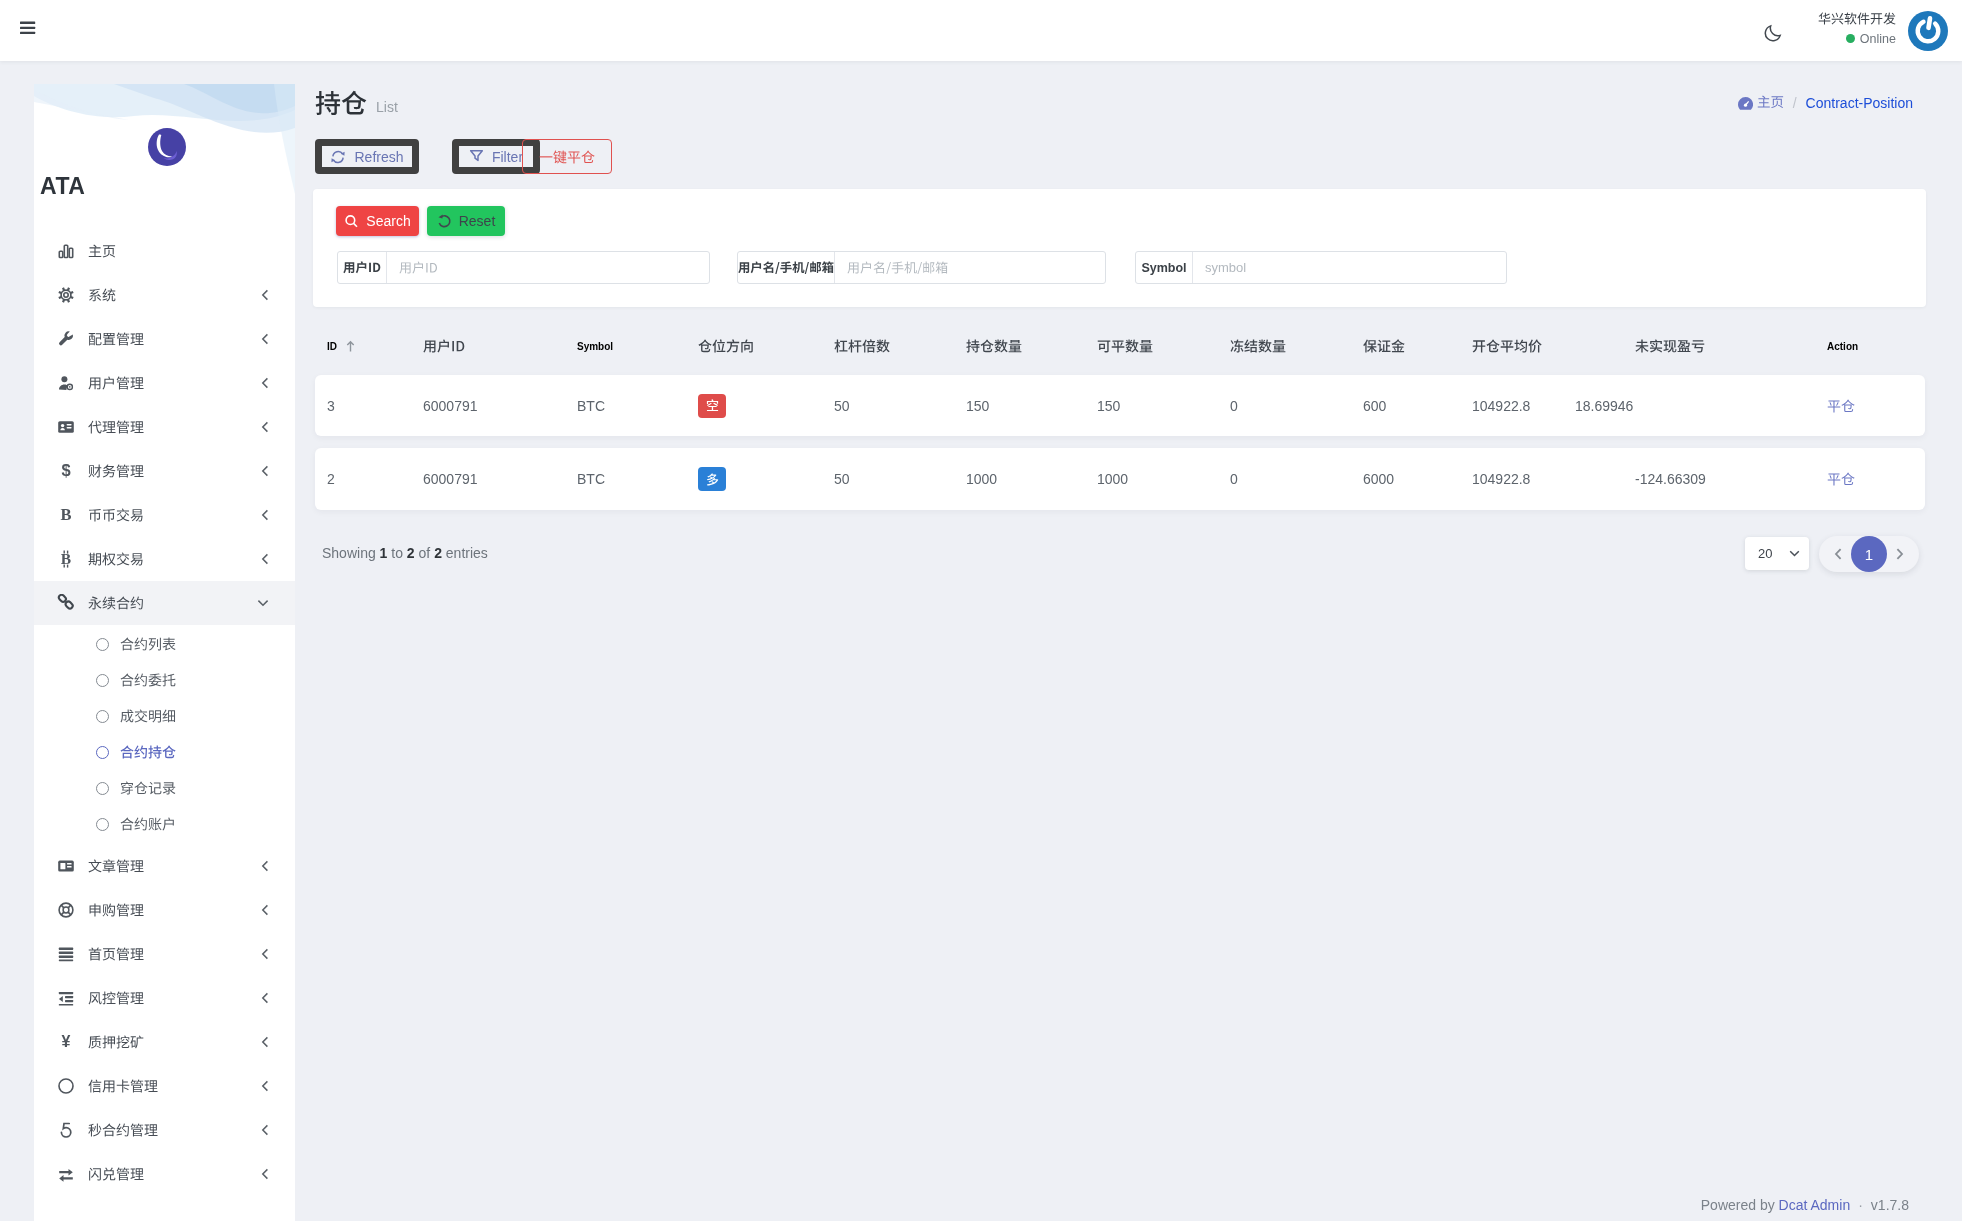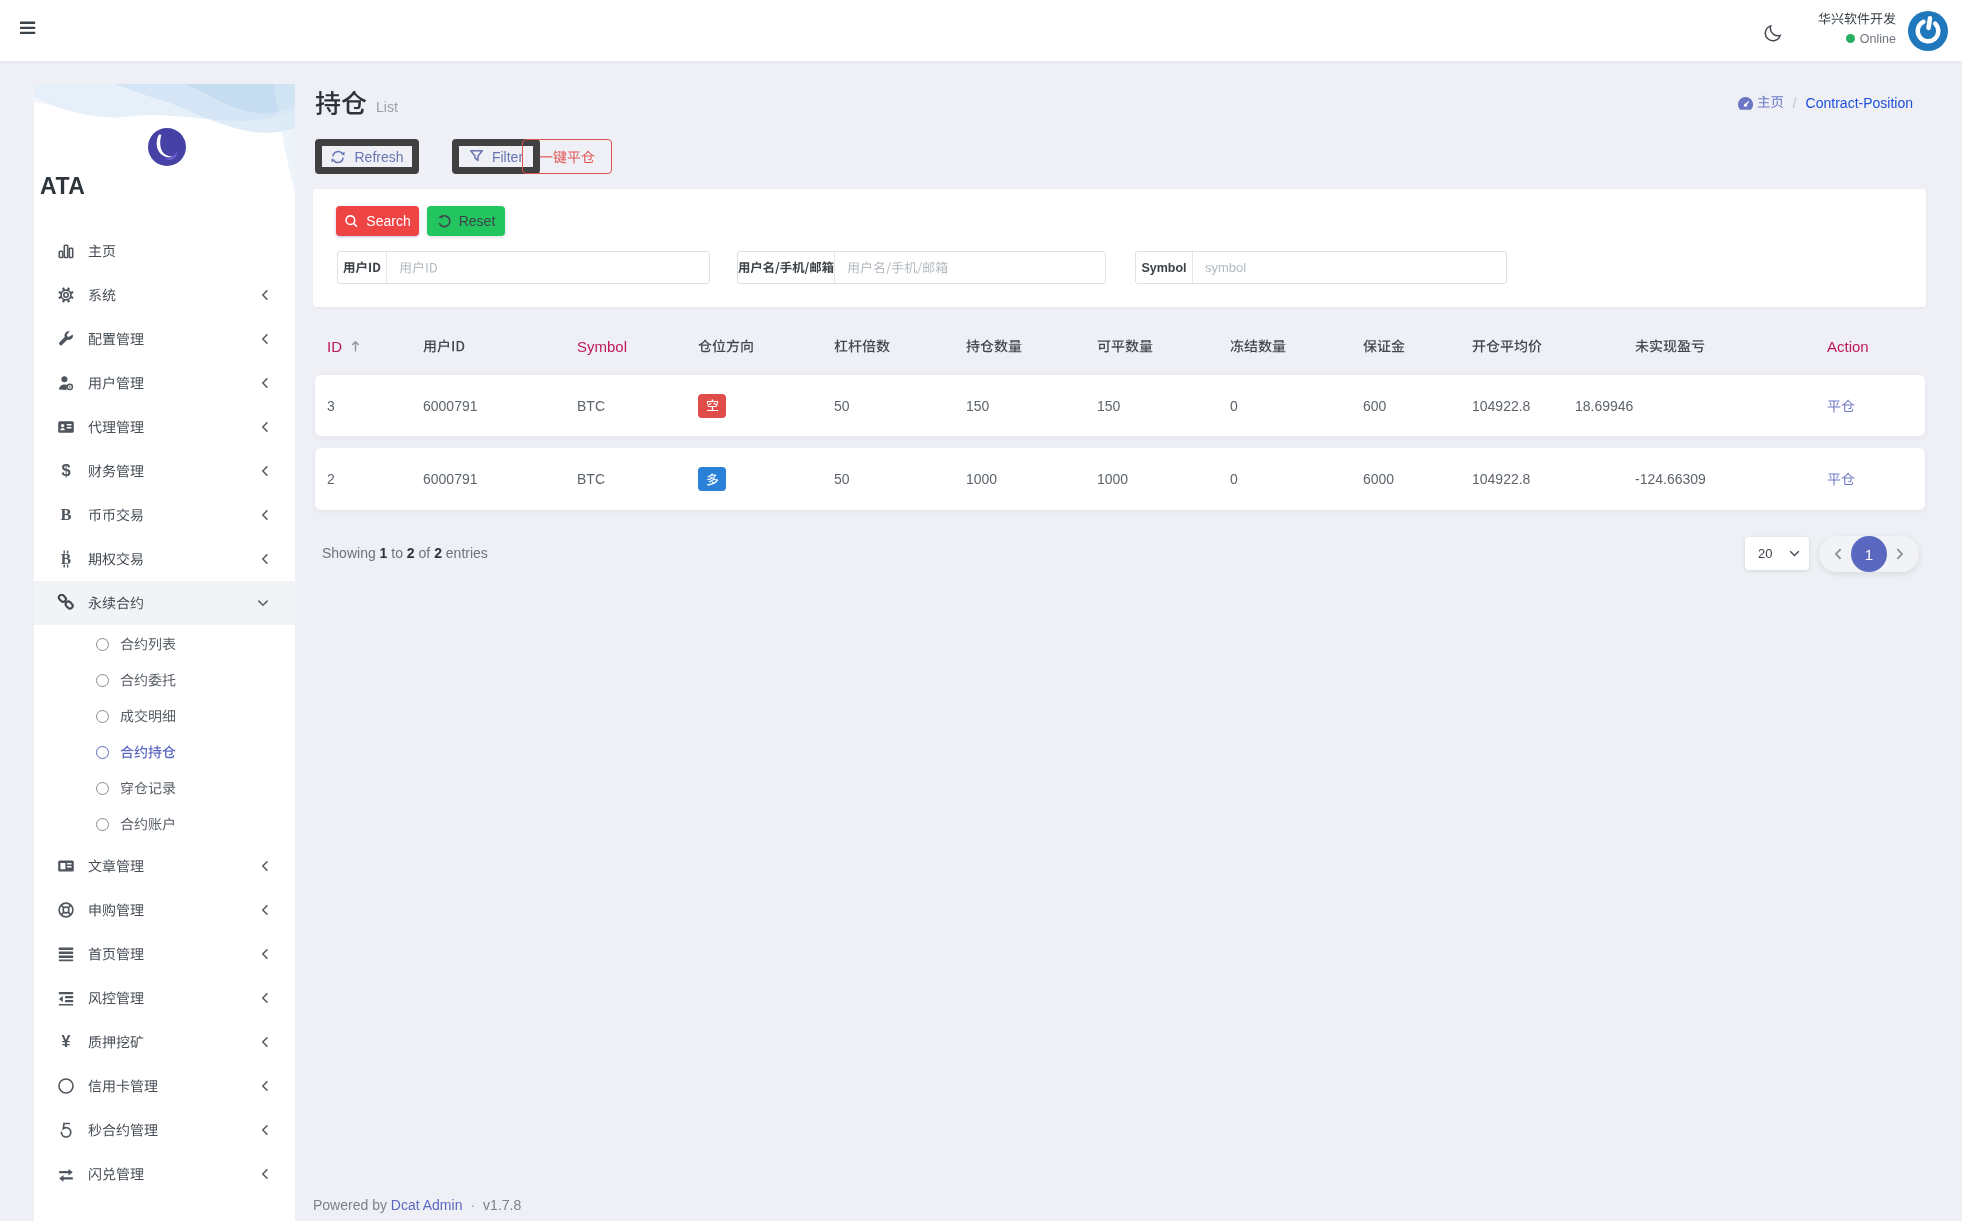--- a/index.html
+++ b/index.html
@@ -30,31 +30,31 @@
 .search{background:#ef4444;color:#fff;box-shadow:0 1px 3px rgba(70,80,160,.35)}
 .reset{background:#22c55e;color:#3e444b;box-shadow:0 1px 4px rgba(50,60,70,.18)}
 .card{position:absolute;left:313px;top:189px;width:1613px;height:118px;background:#fff;border-radius:4px;box-shadow:0 1px 3px rgba(50,60,70,.06)}
 .igroup{position:absolute;top:251px;height:33px;background:#fff;border:1px solid #dde1e6;border-radius:3px;display:flex;align-items:stretch}
 .ilabel{display:flex;align-items:center;justify-content:center;border-right:1px solid #e3e6eb;flex:0 0 auto}
 .ilabel.lat{font-size:12.5px;font-weight:700;color:#3b4147}
 .iph{display:flex;align-items:center;padding-left:12px}
 .iph.lat{font-size:13px;color:#b3b9bf}
 .thead{position:absolute;left:0;top:334px;height:24px;width:1962px}
 .hcell{position:absolute;display:flex;align-items:center;height:24px}
-.lh{font-size:15px;font-weight:400;color:#be185d}
+.lh{font-size:10px;font-weight:700;color:#000000}
 .trow{position:absolute;left:315px;width:1610px;background:#fff;border-radius:6px;box-shadow:0 2px 6px rgba(31,45,61,.05)}
 .cell{position:absolute;top:0;bottom:0;display:flex;align-items:center;font-size:14px;color:#5d646c}
 .bdg{display:flex;align-items:center;justify-content:center;width:28px;height:24px;border-radius:4px}
 .showing{position:absolute;left:322px;top:545px;font-size:14px;color:#6d747c}
 .showing b{color:#2f3439}
 .psel{position:absolute;left:1745px;top:537px;width:64px;height:33px;background:#fff;border-radius:4px;box-shadow:0 1px 4px rgba(50,60,70,.15);display:flex;align-items:center;font-size:13px;color:#3f444b;padding-left:13px}
 .pchev{position:absolute;right:9px;top:13px}
 .pager{position:absolute;left:1819px;top:536px;width:100px;height:36px;background:#f2f3f7;border-radius:18px;box-shadow:0 2px 6px rgba(50,60,70,.12)}
 .pcur{position:absolute;left:32px;top:0;width:36px;height:36px;border-radius:50%;background:#5b68c0;color:#fff;font-size:15px;display:flex;align-items:center;justify-content:center}
-.footer{position:absolute;left:313px;top:1197px;width:1596px;text-align:left;font-size:14px;color:#7b828a}
+.footer{position:absolute;left:313px;top:1197px;width:1596px;text-align:right;font-size:14px;color:#7b828a}
 </style></head>
 <body>
 <svg width="0" height="0" style="position:absolute">
     <defs>
       <path id="g1" d="M148 -775V-415C148 -274 138 -95 28 28C49 40 88 71 102 90C176 8 212 -105 229 -216H460V74H555V-216H799V-36C799 -17 792 -11 773 -11C755 -10 687 -9 623 -13C636 12 651 54 654 78C747 79 807 78 844 63C880 48 893 20 893 -35V-775ZM242 -685H460V-543H242ZM799 -685V-543H555V-685ZM242 -455H460V-306H238C241 -344 242 -380 242 -414ZM799 -455V-306H555V-455Z"></path>
       <path id="g2" d="M257 -603H758V-421H256L257 -469ZM431 -826C450 -785 472 -730 483 -691H158V-469C158 -320 147 -112 30 33C53 44 96 73 113 91C206 -25 240 -189 252 -333H758V-273H855V-691H530L584 -707C572 -746 547 -804 524 -850Z"></path>
       <path id="g3" d="M97 0H213V-737H97Z"></path>
       <path id="g4" d="M97 0H294C514 0 643 -131 643 -371C643 -612 514 -737 288 -737H97ZM213 -95V-642H280C438 -642 523 -555 523 -371C523 -188 438 -95 280 -95Z"></path>
       <path id="g5" d="M487 -847C390 -682 213 -546 27 -470C52 -447 80 -412 94 -386C137 -406 179 -429 220 -455V-90C220 31 265 61 414 61C448 61 656 61 691 61C826 61 860 18 877 -140C848 -145 805 -162 782 -178C772 -56 760 -33 687 -33C638 -33 457 -33 418 -33C334 -33 320 -42 320 -90V-400H669C664 -294 657 -249 645 -235C637 -226 627 -224 609 -224C590 -224 540 -225 488 -230C499 -207 509 -171 510 -146C566 -143 622 -143 651 -146C683 -148 708 -155 728 -177C751 -207 760 -276 768 -450L769 -479C814 -451 861 -425 911 -400C924 -428 951 -461 975 -482C812 -552 671 -638 555 -773L577 -808ZM320 -490H273C359 -550 438 -622 503 -703C580 -616 662 -548 752 -490Z"></path>
       <path id="g6" d="M366 -668V-576H917V-668ZM429 -509C458 -372 485 -191 493 -86L587 -113C576 -215 546 -392 515 -528ZM562 -832C581 -782 601 -715 609 -673L703 -700C693 -742 671 -805 652 -855ZM326 -48V43H955V-48H765C800 -178 840 -365 866 -518L767 -534C751 -386 713 -181 676 -48ZM274 -840C220 -692 130 -546 34 -451C51 -429 78 -378 87 -355C115 -385 143 -419 170 -455V83H265V-604C303 -671 336 -743 363 -813Z"></path>

